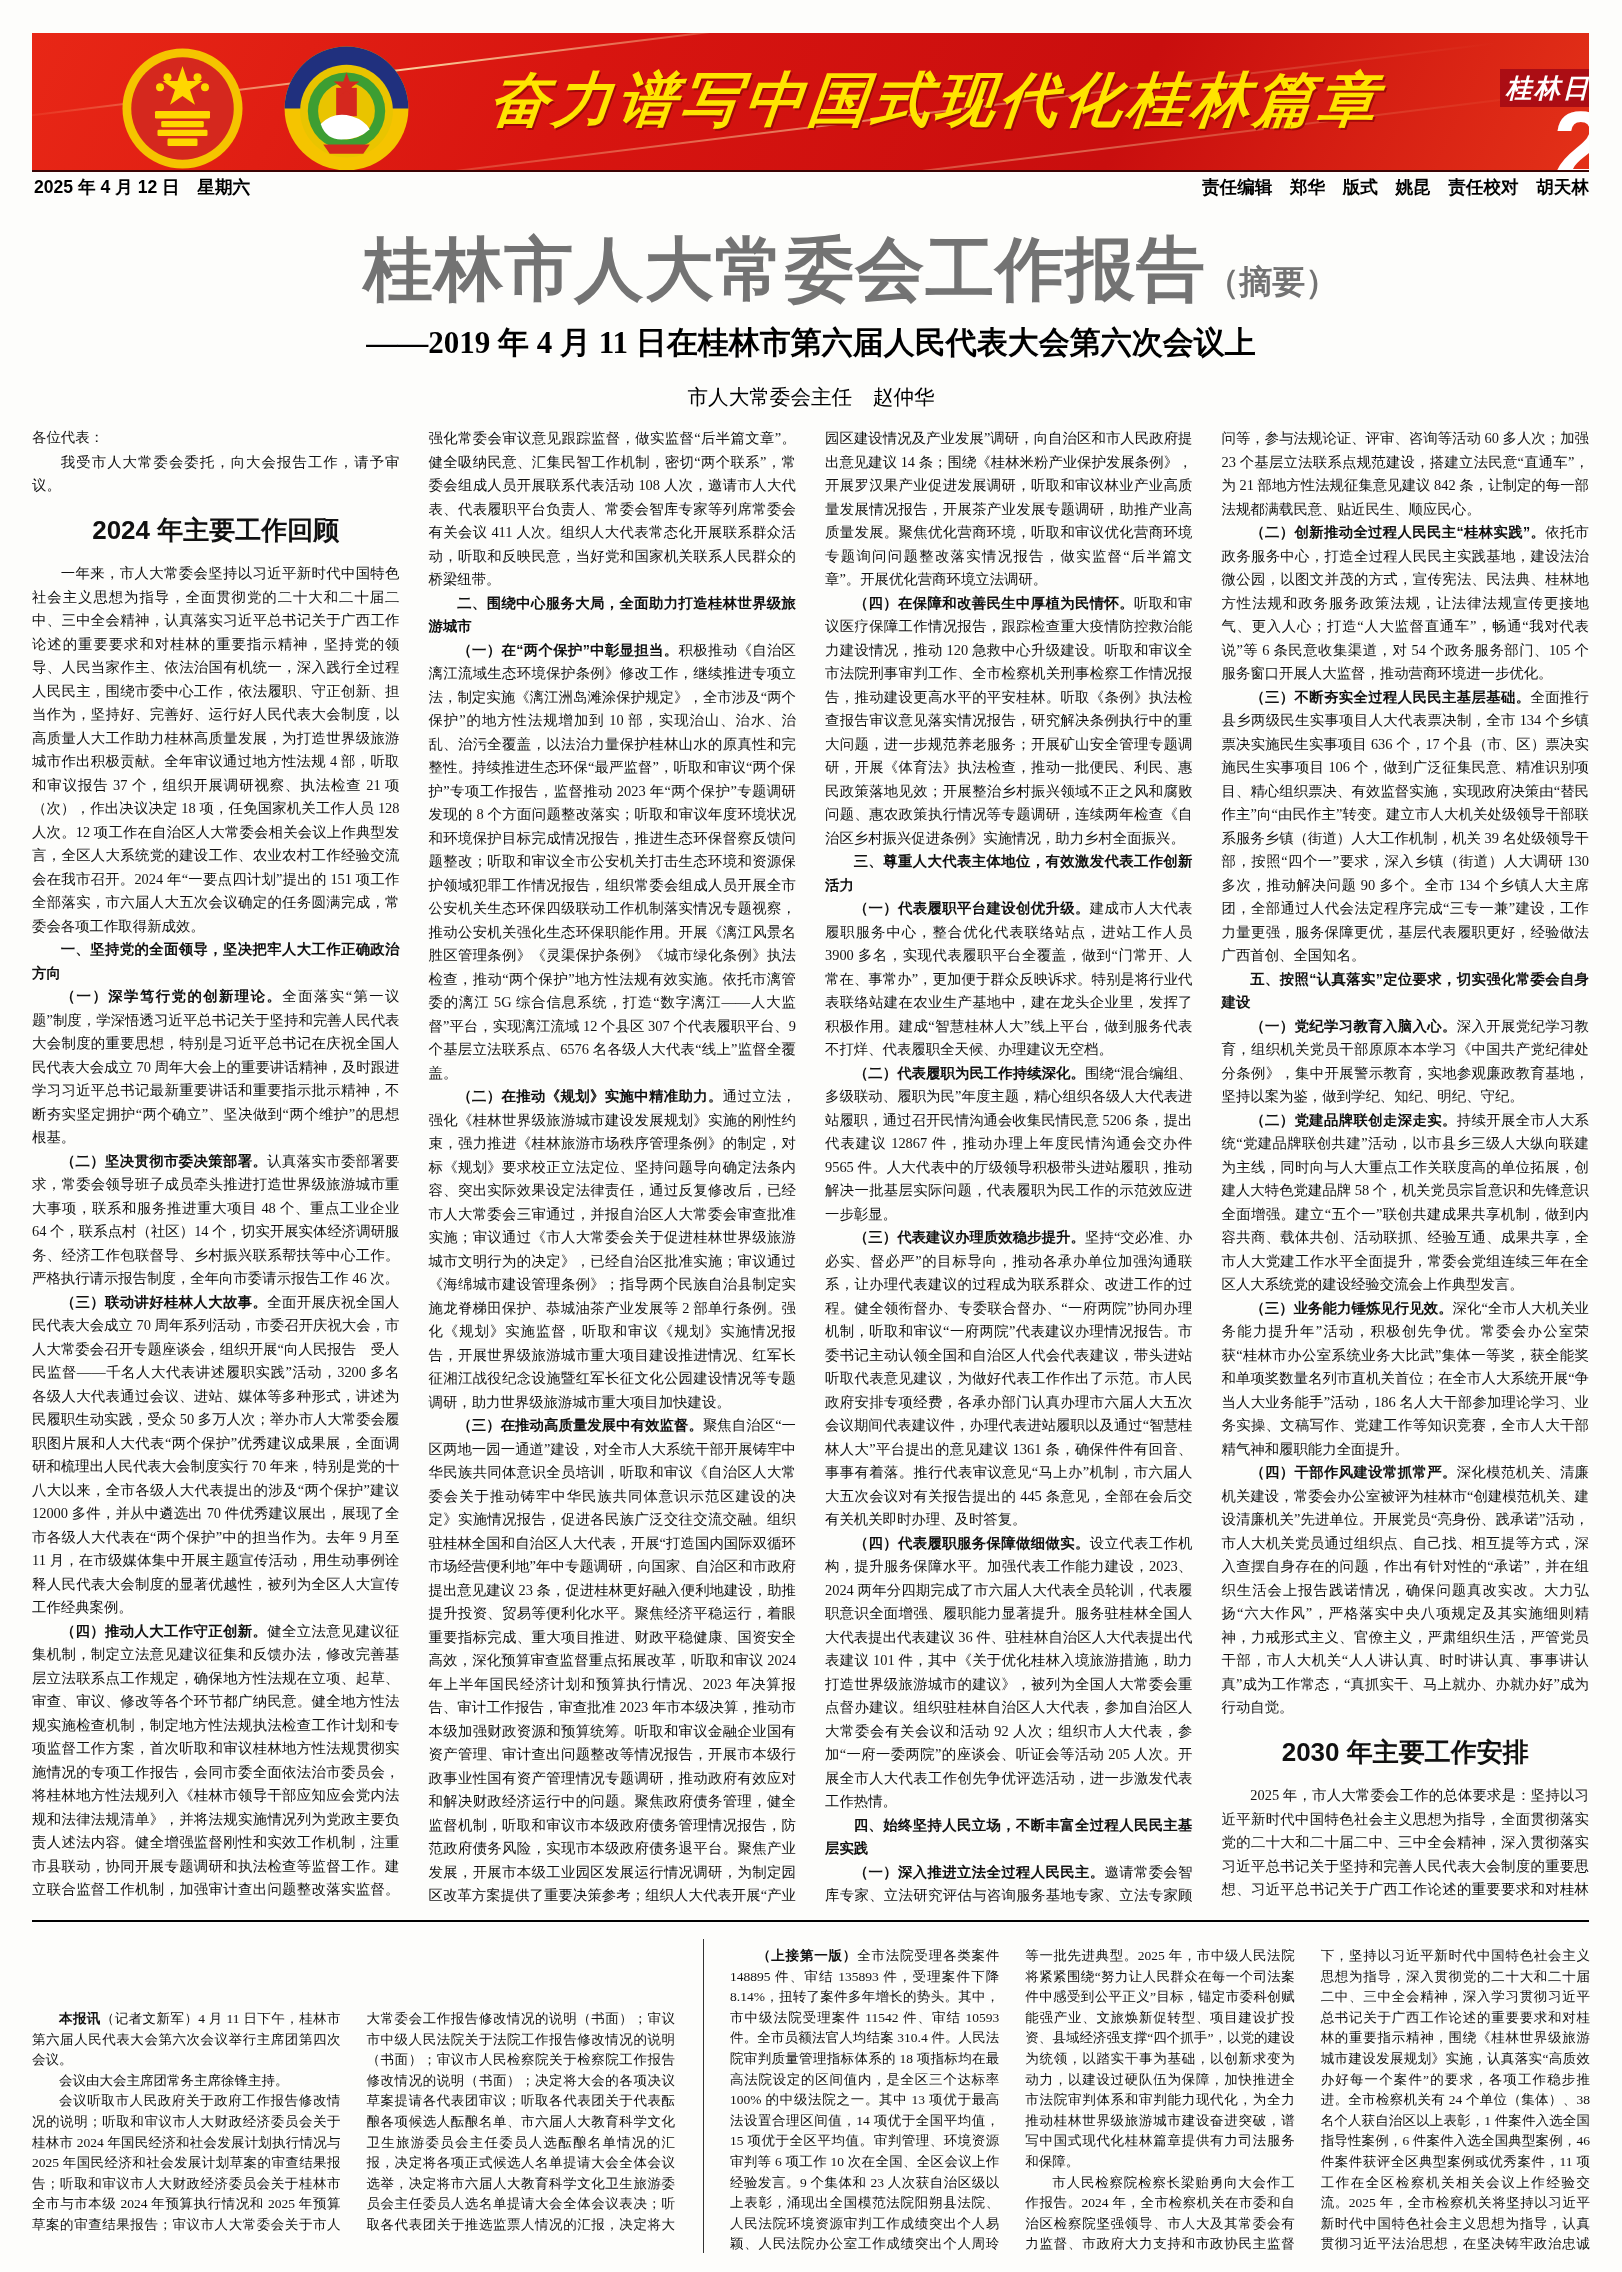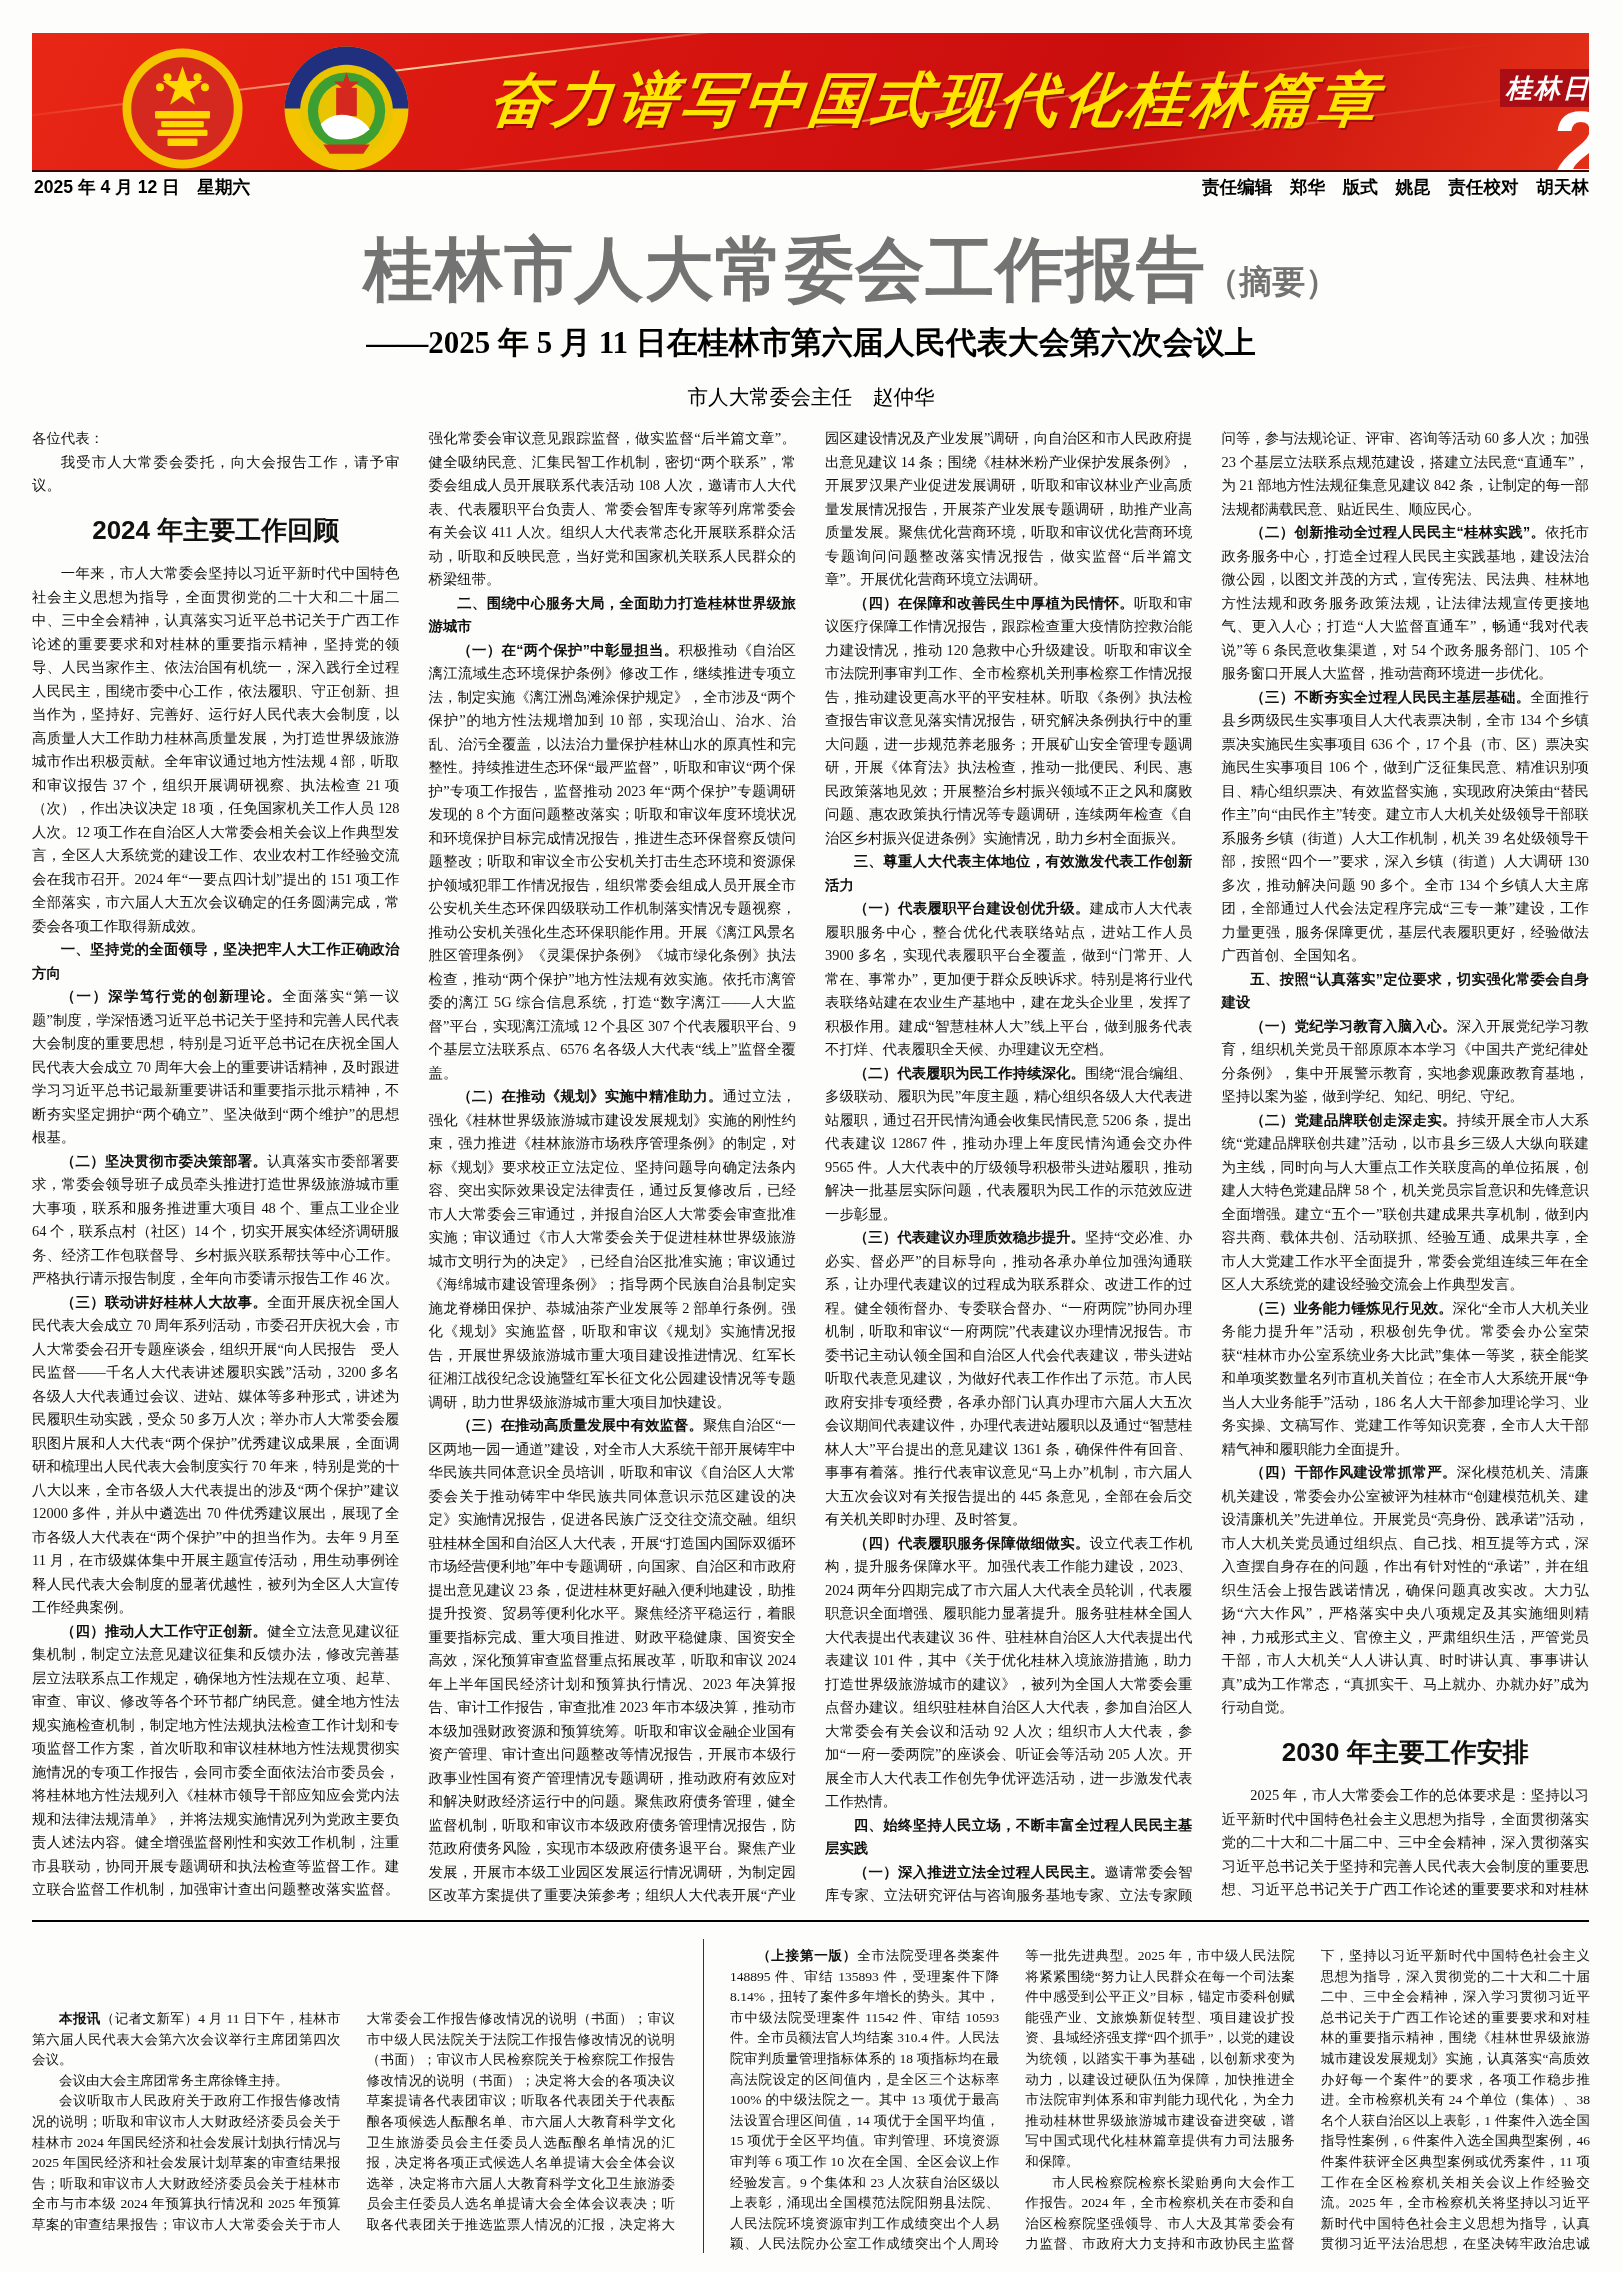--- a/index.html
+++ b/index.html
@@ -28,21 +28,21 @@
     font-family:"Liberation Sans","DejaVu Sans",sans-serif;font-weight:900;font-size:69px;color:#737373;
     letter-spacing:1.2px;white-space:nowrap;padding-left:40px;}
   #headline .zy{font-size:33px;letter-spacing:0;}
   #subtitle{position:absolute;left:0;top:322px;width:1622px;text-align:center;
     font-size:31px;font-weight:700;color:#000;}
   #byline{position:absolute;left:0;top:383px;width:1622px;text-align:center;font-size:20.6px;color:#000;}
   
   #main-article{position:absolute;left:32px;top:427px;width:1557px;height:1488px;overflow:hidden;
     column-count:4;column-gap:29px;font-size:14.4px;line-height:23.5px;text-align:justify;}
   #main-article p{margin:0;text-indent:2em;}
-  #main-article p.no-indent{text-indent:0;}
+  #main-article p.no-indent{text-indent:0;font-family:Liberation Mono, monospace;}
   #main-article .sec-head{font-family:"Liberation Sans","DejaVu Sans",sans-serif;font-weight:700;}
   #main-article .lead{font-family:"Liberation Sans","DejaVu Sans",sans-serif;font-weight:700;}
   #main-article .part-title{font-family:"Liberation Sans","DejaVu Sans",sans-serif;font-weight:900;
     font-size:26px;line-height:34px;text-align:center;margin:15.3px 0;text-indent:0;}
   
   #bottom-rule{position:absolute;left:32px;top:1920px;width:1557px;height:2.4px;background:#000;}
   #bl-head{position:absolute;left:32px;top:1940px;width:643px;text-align:left;
     font-size:34px;font-weight:900;letter-spacing:0.6px;white-space:nowrap;}
   #bl-body{position:absolute;left:32px;top:2009px;width:643px;height:247px;overflow:hidden;
     column-count:2;column-gap:26px;font-size:13.5px;line-height:20.6px;text-align:justify;}
@@ -97,21 +97,21 @@
   </div>
 
   <div id="date-row">
     <span>2025 年 4 月 12 日　星期六</span>
     <span>责任编辑　郑华　版式　姚昆　责任校对　胡天林</span>
   </div>
 
   <div id="headline">
     <span>桂林市人大常委会工作报告</span><span class="zy">（摘要）</span>
   </div>
-  <div id="subtitle">——2025 年 5 月 11 日在桂林市第六届人民代表大会第六次会议上</div>
+  <div id="subtitle">——2019 年 4 月 11 日在桂林市第六届人民代表大会第六次会议上</div>
   <div id="byline">市人大常委会主任　赵仲华</div>
 
   <div id="main-article">
       <p class="no-indent">各位代表：</p>
       <p class="para">我受市人大常委会委托，向大会报告工作，请予审议。</p>
       <h2 class="part-title">2024 年主要工作回顾</h2>
       <p class="para">一年来，市人大常委会坚持以习近平新时代中国特色社会主义思想为指导，全面贯彻党的二十大和二十届二中、三中全会精神，认真落实习近平总书记关于广西工作论述的重要要求和对桂林的重要指示精神，坚持党的领导、人民当家作主、依法治国有机统一，深入践行全过程人民民主，围绕市委中心工作，依法履职、守正创新、担当作为，坚持好、完善好、运行好人民代表大会制度，以高质量人大工作助力桂林高质量发展，为打造世界级旅游城市作出积极贡献。全年审议通过地方性法规 4 部，听取和审议报告 37 个，组织开展调研视察、执法检查 21 项（次），作出决议决定 18 项，任免国家机关工作人员 128 人次。12 项工作在自治区人大常委会相关会议上作典型发言，全区人大系统党的建设工作、农业农村工作经验交流会在我市召开。2024 年“一要点四计划”提出的 151 项工作全部落实，市六届人大五次会议确定的任务圆满完成，常委会各项工作取得新成效。</p>
       <p class="sec-head">一、坚持党的全面领导，坚决把牢人大工作正确政治方向</p>
       <p class="para"><span class="lead">（一）深学笃行党的创新理论。</span>全面落实“第一议题”制度，学深悟透习近平总书记关于坚持和完善人民代表大会制度的重要思想，特别是习近平总书记在庆祝全国人民代表大会成立 70 周年大会上的重要讲话精神，及时跟进学习习近平总书记最新重要讲话和重要指示批示精神，不断夯实坚定拥护“两个确立”、坚决做到“两个维护”的思想根基。</p>
       <p class="para"><span class="lead">（二）坚决贯彻市委决策部署。</span>认真落实市委部署要求，常委会领导班子成员牵头推进打造世界级旅游城市重大事项，联系和服务推进重大项目 48 个、重点工业企业 64 个，联系点村（社区）14 个，切实开展实体经济调研服务、经济工作包联督导、乡村振兴联系帮扶等中心工作。严格执行请示报告制度，全年向市委请示报告工作 46 次。</p>

